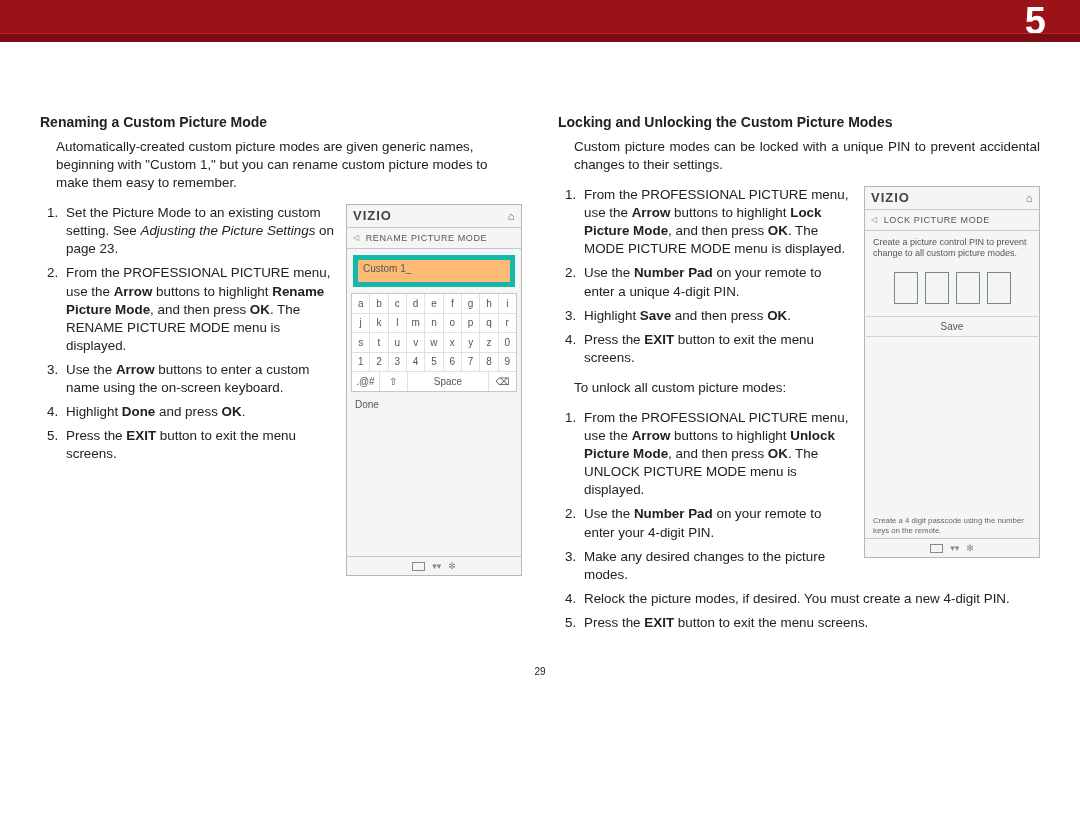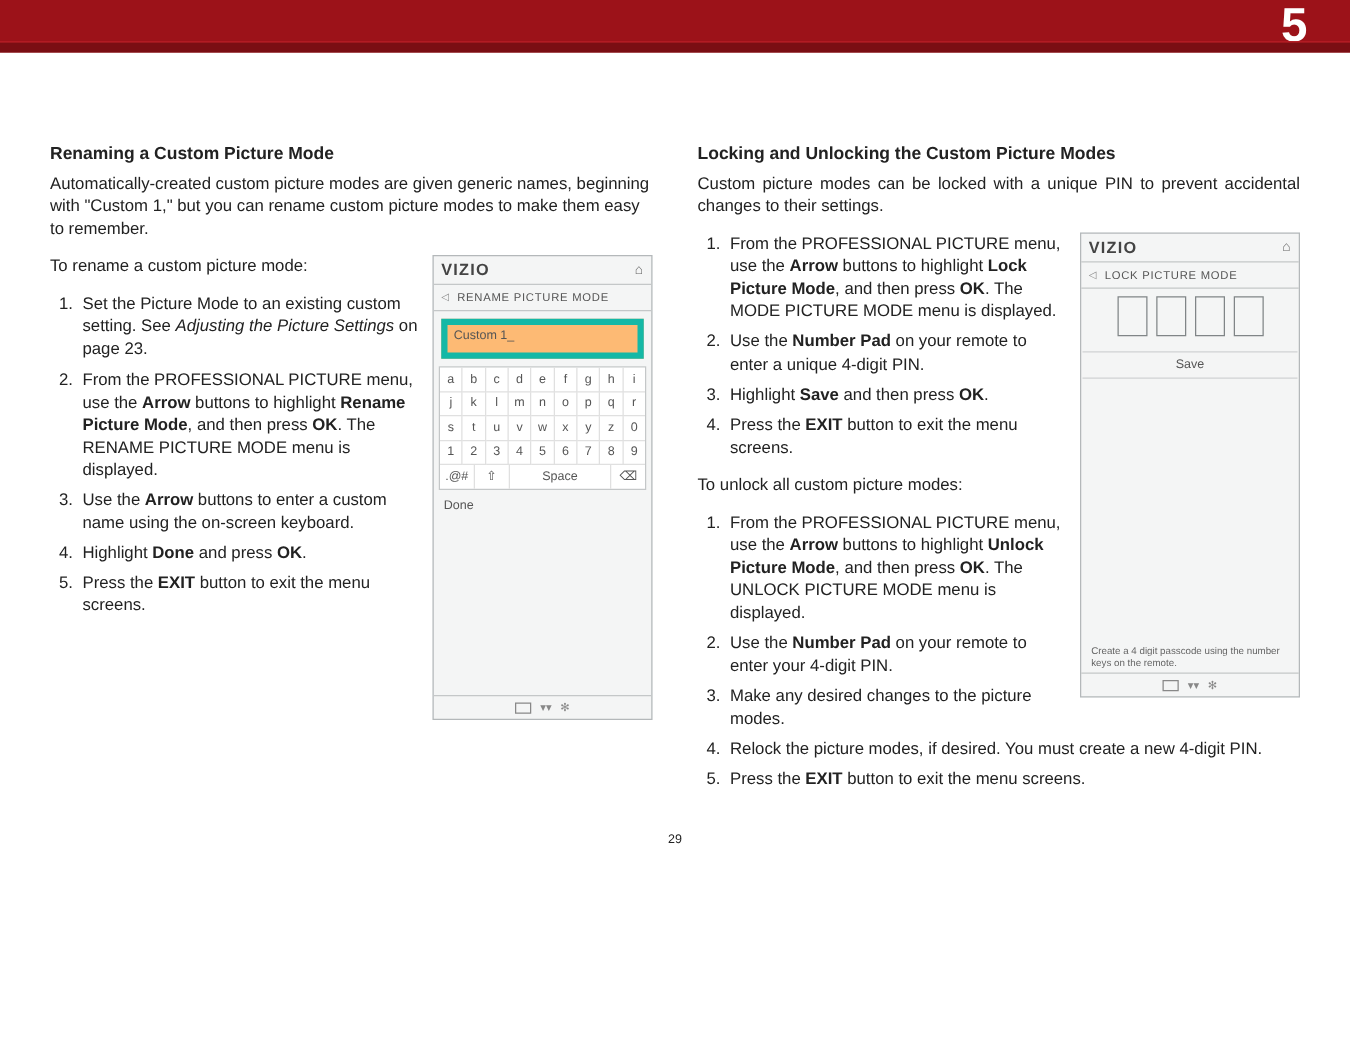--- a/index.html
+++ b/index.html
@@ -39,21 +39,21 @@
     flex: 1;
     font-size: 13.4px;
     line-height: 1.35;
   }
   .h {
     font-weight: bold;
     font-size: 14px;
     margin-bottom: 6px;
     margin-top: 35px;
   }
-  p { margin: 0 0 12px 0; }
+  p { margin: 0 0 12px 16px; }
   ol {
     margin: 4px 0 12px 0;
     padding-left: 22px;
   }
   ol li {
     margin: 0 0 6px 0;
     padding-left: 4px;
   }
   .float-device {
     float: right;
@@ -274,21 +274,20 @@
           </div>
       </div>
       <div class="done-link">Done</div>
       <div class="bottom-icons">
         <div class="bi-rect"></div>
         <span class="bi-arrows">▾▾</span>
         <span>✻</span>
       </div>
     </div>
 
-    <p>To rename a custom picture mode:</p>
     <ol>
       <li>
         <span>Set the Picture Mode to an existing custom setting. See </span><em>Adjusting the Picture Settings</em><span> on page 23.</span>
       </li>
       <li>
         <span>From the PROFESSIONAL PICTURE menu, use the </span><b>Arrow</b><span> buttons to highlight </span><b>Rename Picture Mode</b><span>, and then press </span><b>OK</b><span>. The RENAME PICTURE MODE menu is displayed.</span>
       </li>
       <li>
         <span>Use the </span><b>Arrow</b><span> buttons to enter a custom name using the on-screen keyboard.</span>
       </li>
@@ -307,20 +306,21 @@
 
     <div class="float-device">
       <div class="dev-row">
         <span class="dev-logo">VIZIO</span>
         <span class="home-icon">⌂</span>
       </div>
       <div class="bread">
         <span class="tri-back">◁</span>
         <span>LOCK PICTURE MODE</span>
       </div>
+      <div class="lock-msg">Create a picture control PIN to prevent change to all custom picture modes.</div>
       <div class="pin-row">
         <div class="pin-box"></div>
         <div class="pin-box"></div>
         <div class="pin-box"></div>
         <div class="pin-box"></div>
       </div>
       <div class="save-cell">Save</div>
       <div class="tiny-note">Create a 4 digit passcode using the number keys on the remote.</div>
       <div class="bottom-icons">
         <div class="bi-rect"></div>

